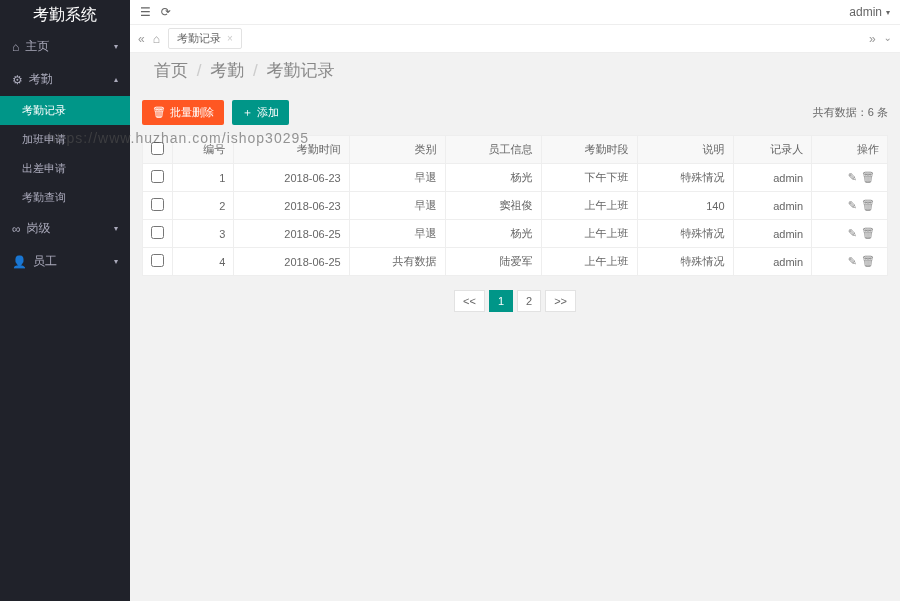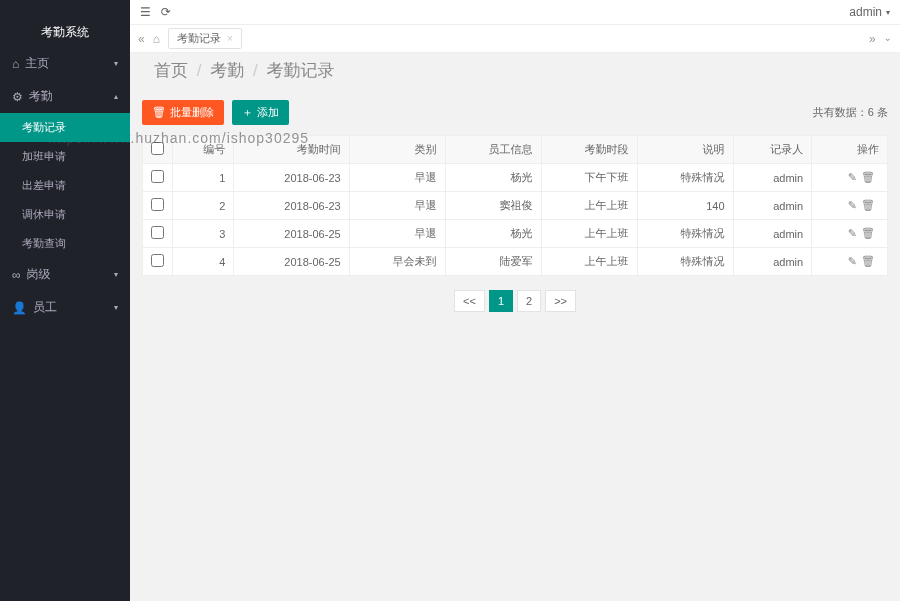--- a/index.html
+++ b/index.html
@@ -1,21 +1,21 @@
 <!DOCTYPE html>
 <html><head>
 <meta charset="utf-8">
 <style>
 * { margin: 0; padding: 0; box-sizing: border-box; }
 body { font-family: "Microsoft YaHei", Arial, sans-serif; font-size: 12px; color: #333; background: #f2f2f2; width: 900px; height: 601px; overflow: hidden; }
 
 .layout { display: flex; height: 601px; }
 
 .sidebar { width: 130px; background: #20222a; color: #aab; display: flex; flex-direction: column; }
-.brand { height: 30px; display: flex; align-items: center; justify-content: center; color: #fff; font-size: 12px; margin-top: 17px; }
+.brand { height: 30px; display: flex; align-items: center; justify-content: center; color: #fff; font-size: 16px; }
 .menu-item { padding: 8px 12px; display: flex; align-items: center; gap: 6px; color: #aab; cursor: pointer; position: relative; font-size: 12px; }
 .menu-item .arrow { margin-left: auto; font-size: 8px; }
 .sub-item { padding: 7px 12px 7px 22px; color: #aab; cursor: pointer; font-size: 11px; position: relative; z-index: 1; }
 .sub-item.active { background: #009688; color: #fff; }
 
 .main { flex: 1; background: #f2f2f2; display: flex; flex-direction: column; }
 .topbar { height: 25px; background: #fff; border-bottom: 1px solid #eee; display: flex; align-items: center; padding: 0 10px; gap: 10px; }
 .topbar .right { margin-left: auto; display: flex; align-items: center; gap: 4px; color: #666; }
 .tabbar { height: 28px; background: #fff; border-bottom: 1px solid #eee; display: flex; align-items: center; padding: 0 8px; gap: 8px; }
 .tab { border: 1px solid #e2e2e2; padding: 2px 8px; border-radius: 2px; display: flex; align-items: center; gap: 6px; font-size: 11px; color: #666; }
@@ -58,21 +58,20 @@
     </div>
 
     <div class="menu-item">
       <span>⚙</span>
       <span>考勤</span>
       <span class="arrow">▴</span>
     </div>
     <div class="sub-item active"><span>考勤记录</span></div>
     <div class="sub-item"><span>加班申请</span></div>
     <div class="sub-item"><span>出差申请</span></div>
-    <div class="sub-item"><span>调休申请</span></div>
     <div class="sub-item"><span>考勤查询</span></div>
 
     <div class="menu-item">
       <span>∞</span>
       <span>岗级</span>
       <span class="arrow">▾</span>
     </div>
 
     <div class="menu-item">
       <span>👤</span>
@@ -172,21 +171,21 @@
               <td>杨光</td>
               <td>上午上班</td>
               <td>特殊情况</td>
               <td>admin</td>
               <td class="ops"><span>✎</span><span>🗑</span></td>
             </tr>
             <tr>
               <td class="chk"><input type="checkbox" style=""></td>
               <td>4</td>
               <td>2018-06-25</td>
-              <td>早会未到</td>
+              <td>共有数据</td>
               <td>陆爱军</td>
               <td>上午上班</td>
               <td>特殊情况</td>
               <td>admin</td>
               <td class="ops"><span>✎</span><span>🗑</span></td>
             </tr>
           </tbody>
       </table>
 
       <div class="pager">

